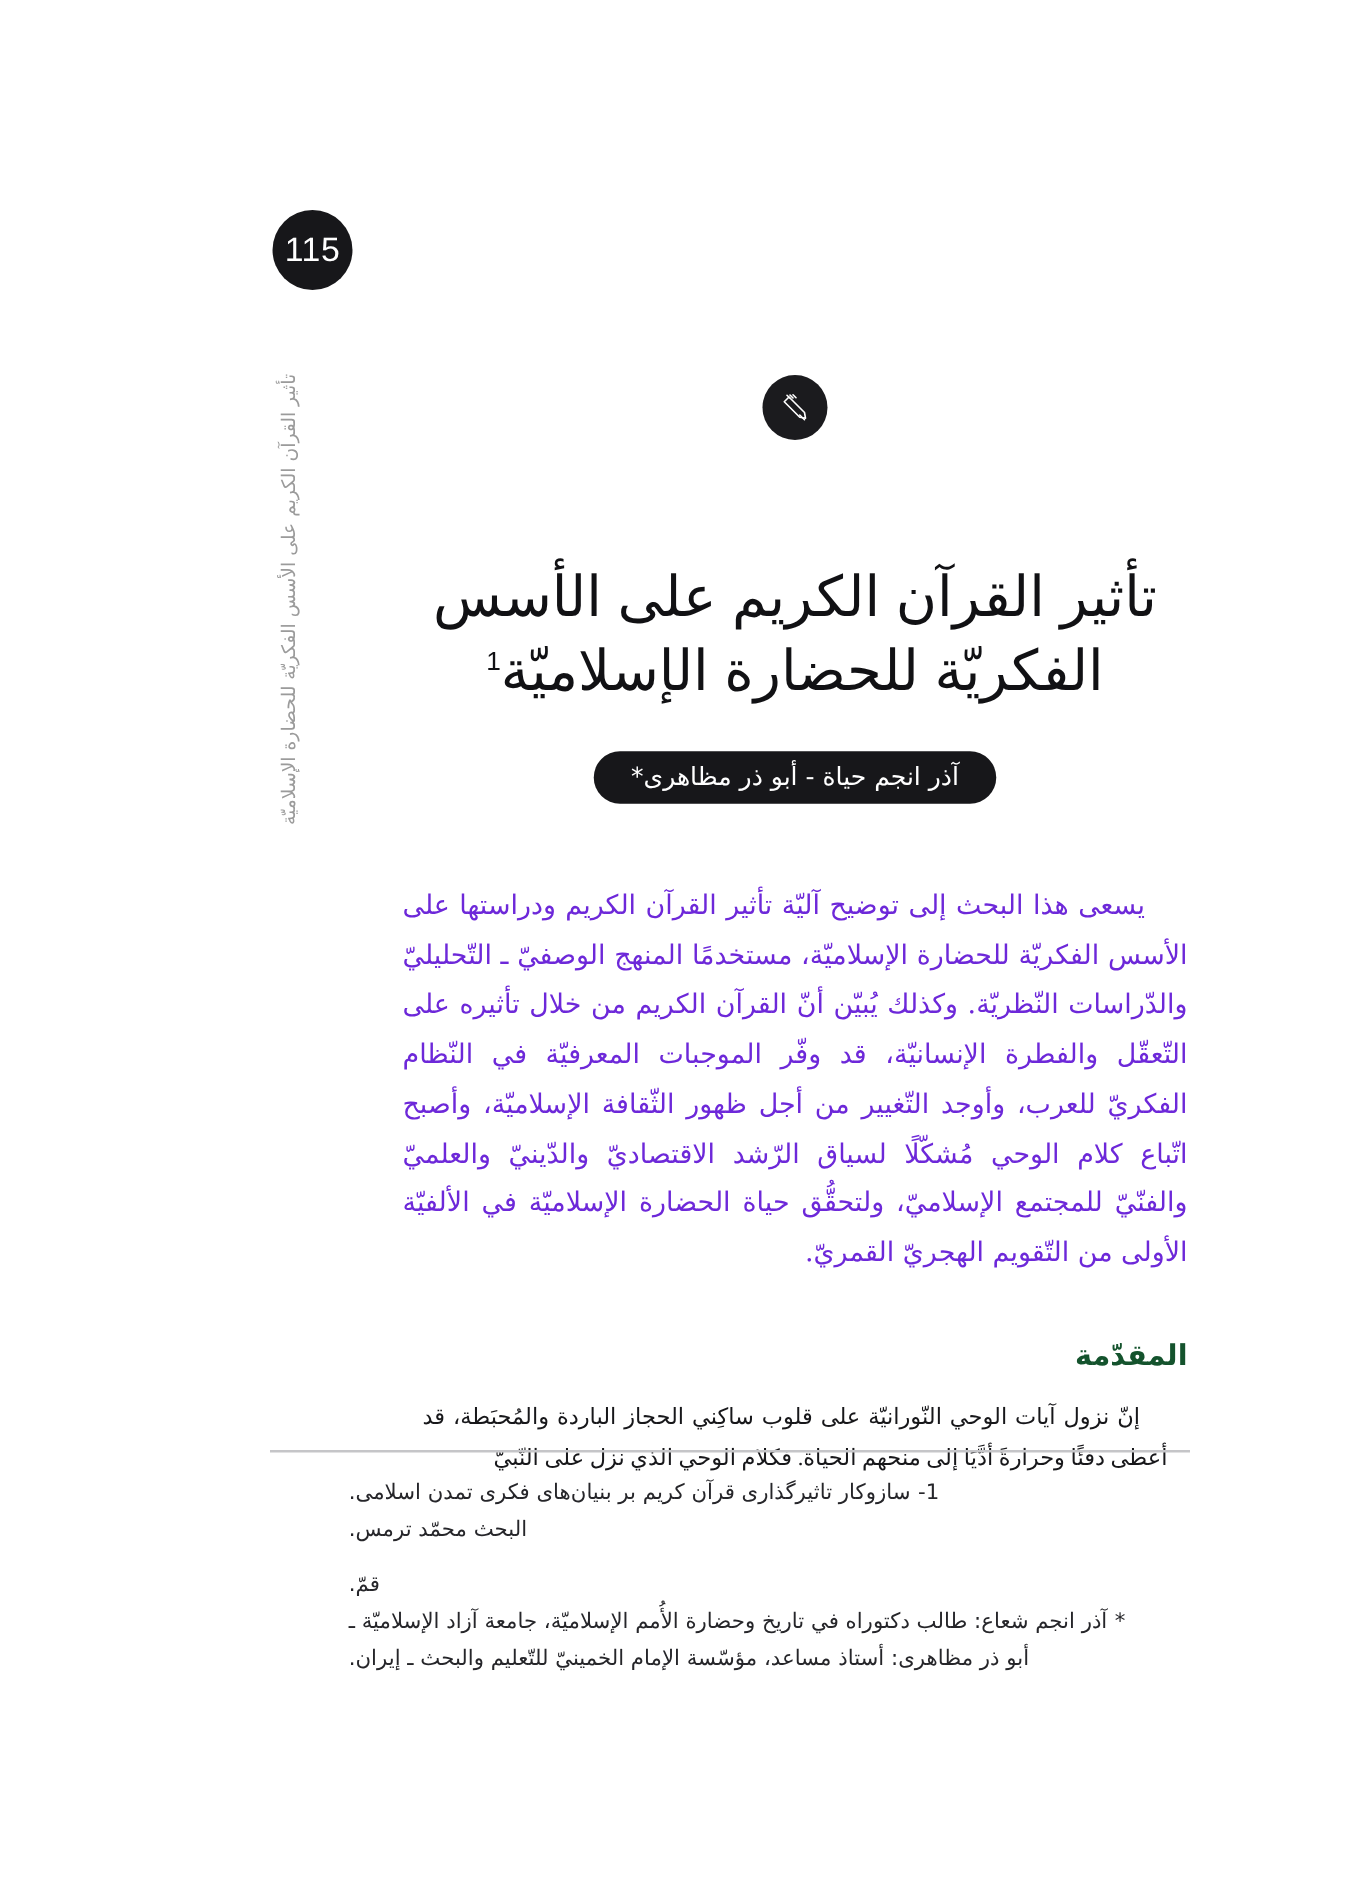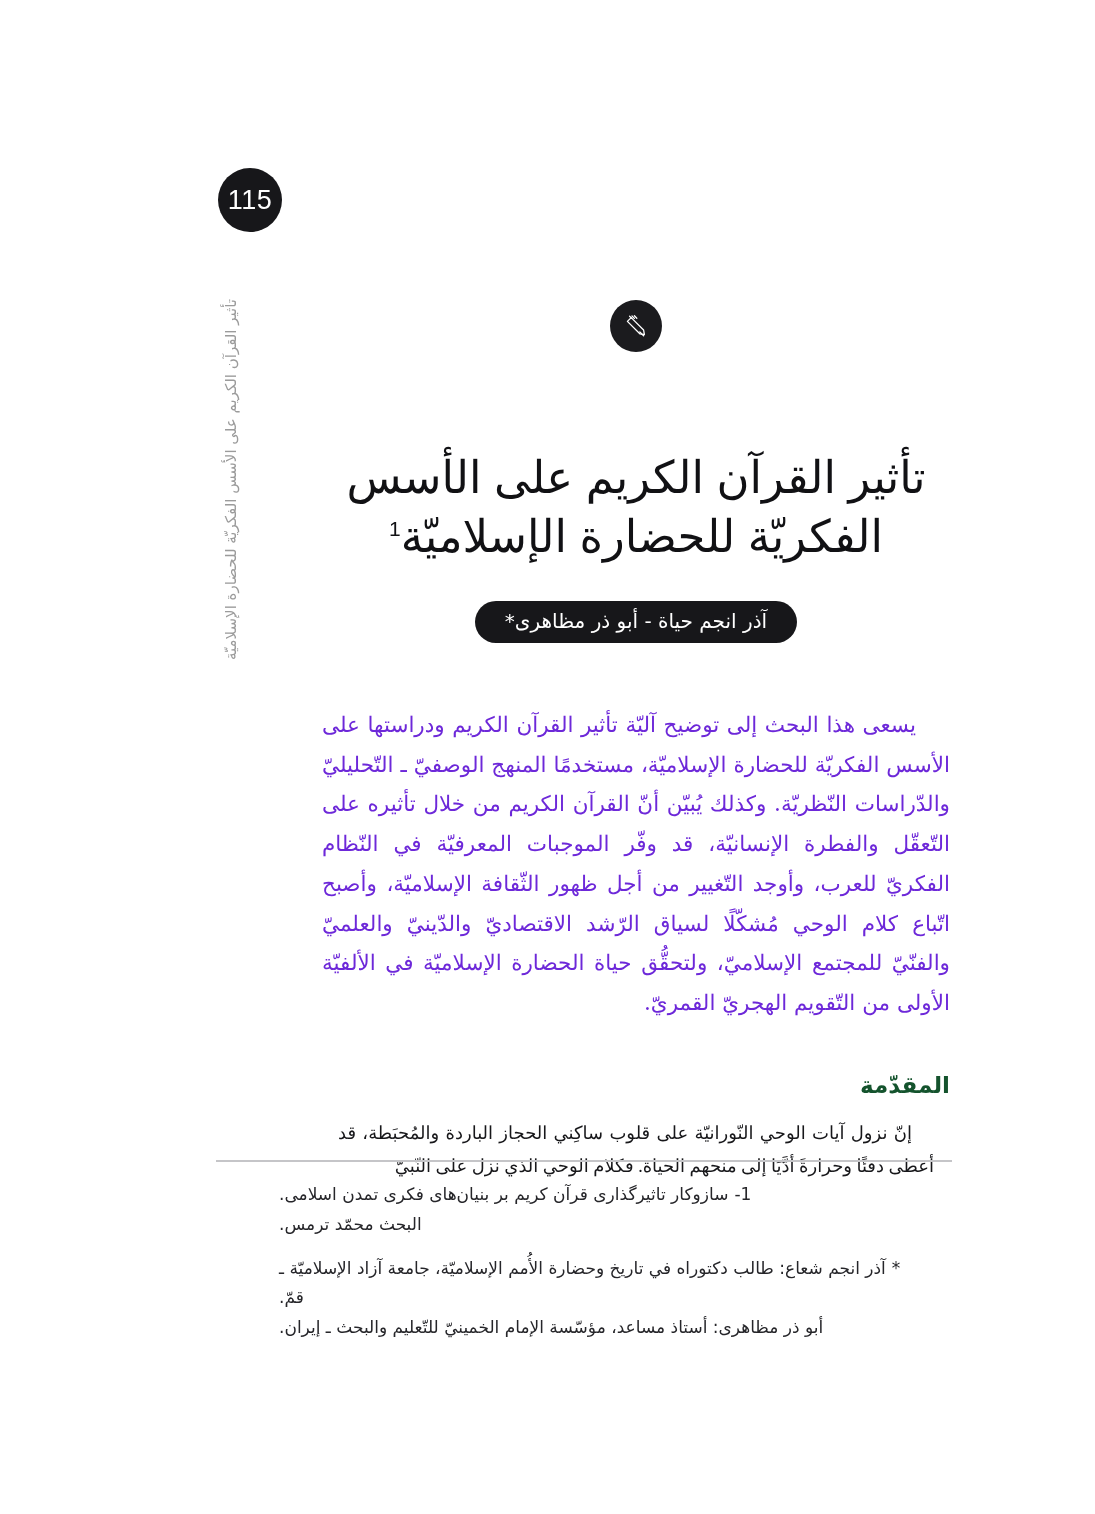--- a/index.html
+++ b/index.html
@@ -230,21 +230,21 @@
     <div class="footnote-rule"></div>
 
     <div class="footnote fn-numbered">
       <span class="footnote-line">
         <span class="marker">1-</span><span>سازوکار تاثیرگذاری قرآن کریم بر بنیان‌های فکری تمدن اسلامی.</span>
       </span>
       <span class="footnote-line fn-center-left">البحث محمّد ترمس.</span>
     </div>
 
     <div class="footnote fn-star">
+      <span class="footnote-line fn-center-left">قمّ.</span>
       <span class="footnote-line">
         <span class="marker">*</span><span>آذر انجم شعاع: طالب دكتوراه في تاريخ وحضارة الأُمم الإسلاميّة، جامعة آزاد الإسلاميّة ـ</span>
       </span>
-      <span class="footnote-line fn-center-left">قمّ.</span>
       <span class="footnote-line fn-center-left">أبو ذر مظاهری: أستاذ مساعد، مؤسّسة الإمام الخمينيّ للتّعليم والبحث ـ إيران.</span>
     </div>
   </div>
 
 </div>
 
 </body></html>

